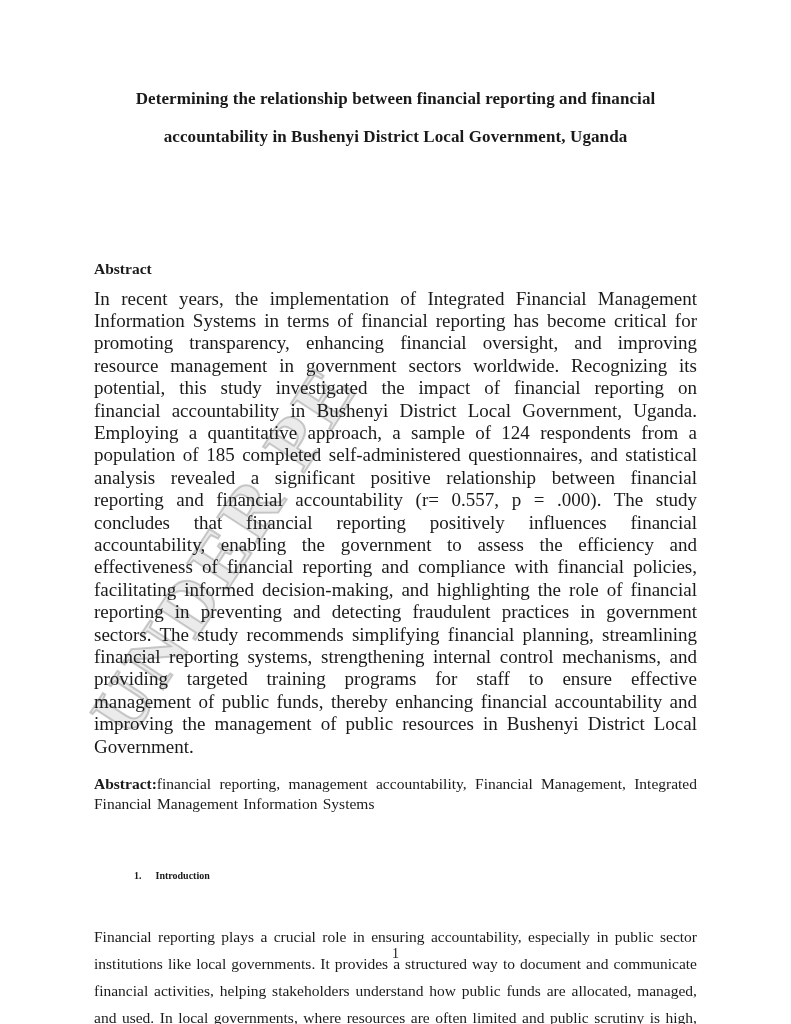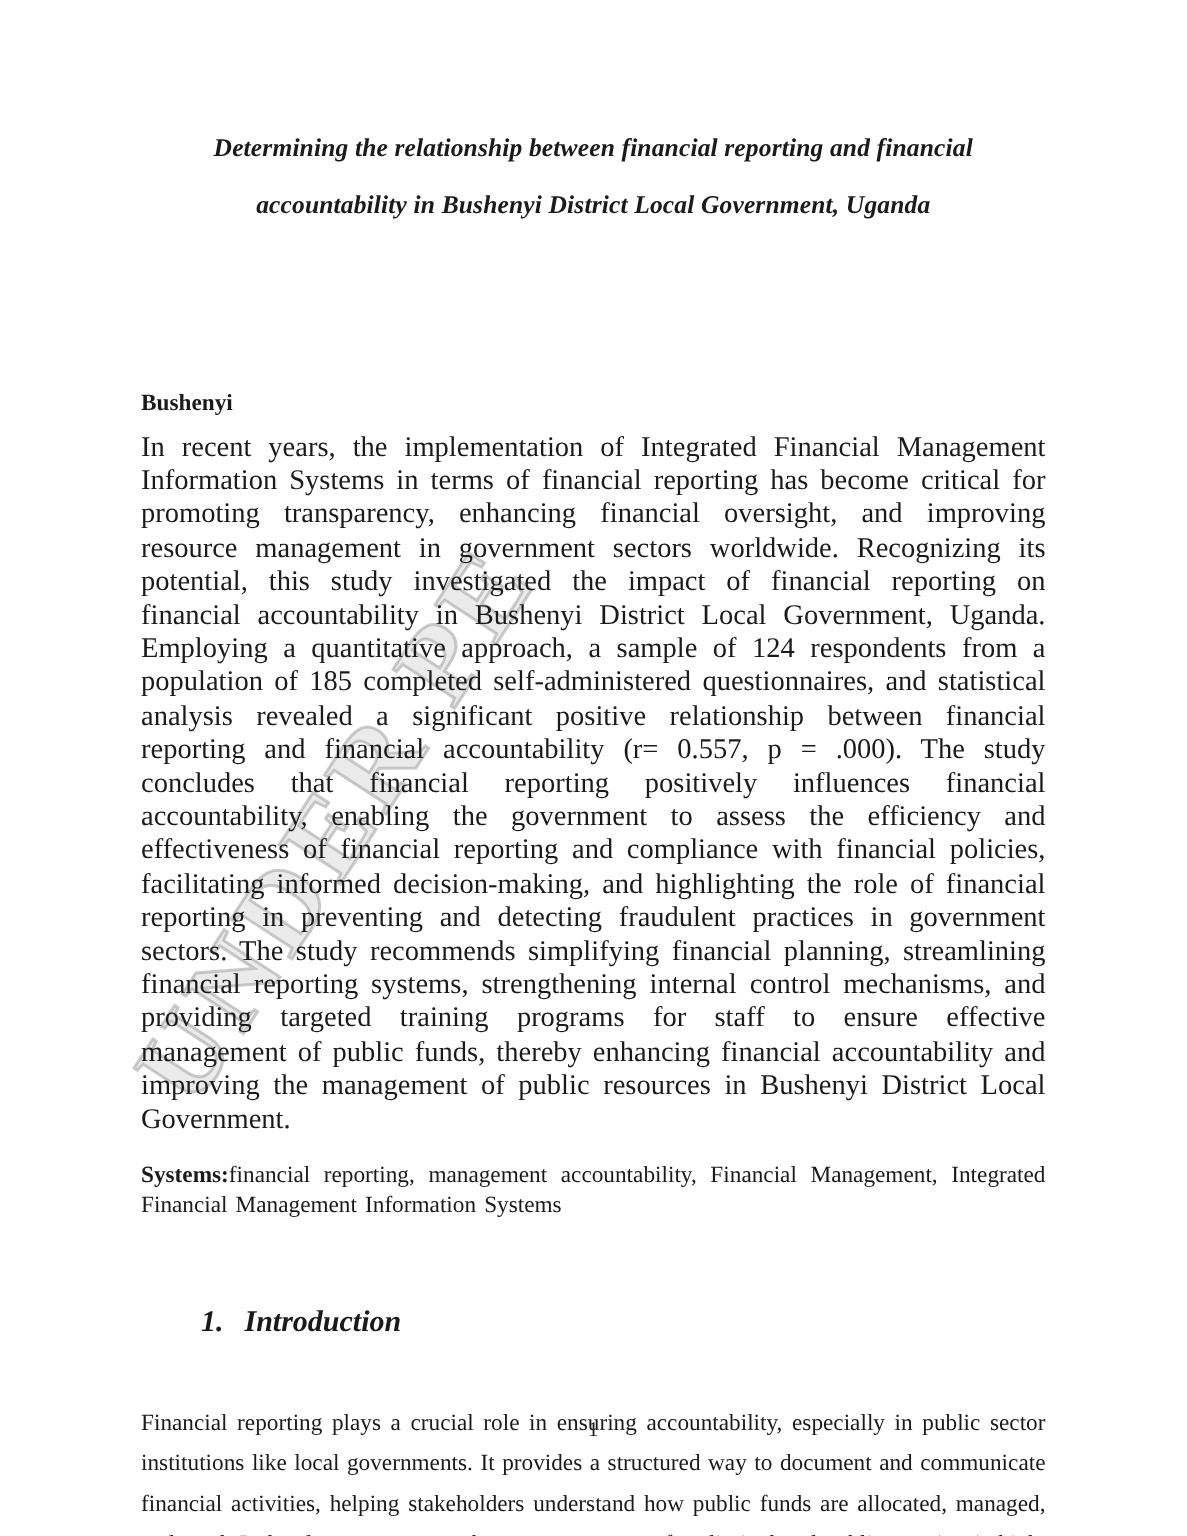--- a/index.html
+++ b/index.html
@@ -23,21 +23,20 @@
     position: relative;
     z-index: 2;
   }
   .doc-title {
     font-size: 17px;
     font-weight: bold;
     text-align: center;
     line-height: 2.25;
     margin: 0 0 0 0;
     letter-spacing: 0.1px;
-    font-style: italic;
   }
   .abstract-heading {
     font-size: 15.5px;
     font-weight: bold;
     margin: 103px 0 10px 0;
   }
   .abstract-body {
     font-size: 19px;
     line-height: 1.18;
     text-align: justify;
@@ -48,24 +47,23 @@
     font-size: 15.5px;
     line-height: 1.3;
     text-align: justify;
     margin: 16px 0 0 0;
     word-spacing: 1.5px;
   }
   .keywords .kw-label {
     font-weight: bold;
   }
   .section-heading {
-    font-size: 20px;
+    font-size: 10px;
     font-weight: bold;
     margin: 56px 0 0 40px;
-    font-style: italic;
   }
   .section-heading .sec-num {
     margin-right: 14px;
   }
   .intro-body {
     font-size: 15.5px;
     line-height: 1.73;
     text-align: justify;
     margin: 43px 0 0 0;
     word-spacing: 1px;
@@ -101,26 +99,26 @@
 <body>
 
 <div class="page">
 
   <div class="watermark">UNDER PE</div>
 
   <div class="content">
 
     <h1 class="doc-title">Determining the relationship between financial reporting and financial accountability in Bushenyi District Local Government, Uganda</h1>
 
-    <h2 class="abstract-heading">Bushenyi</h2>
+    <h2 class="abstract-heading">Abstract</h2>
 
     <p class="abstract-body">In recent years, the implementation of Integrated Financial Management Information Systems in terms of financial reporting has become critical for promoting transparency, enhancing financial oversight, and improving resource management in government sectors worldwide. Recognizing its potential, this study investigated the impact of financial reporting on financial accountability in Bushenyi District Local Government, Uganda. Employing a quantitative approach, a sample of 124 respondents from a population of 185 completed self-administered questionnaires, and statistical analysis revealed a significant positive relationship between financial reporting and financial accountability (r= 0.557, p = .000). The study concludes that financial reporting positively influences financial accountability, enabling the government to assess the efficiency and effectiveness of financial reporting and compliance with financial policies, facilitating informed decision-making, and highlighting the role of financial reporting in preventing and detecting fraudulent practices in government sectors. The study recommends simplifying financial planning, streamlining financial reporting systems, strengthening internal control mechanisms, and providing targeted training programs for staff to ensure effective management of public funds, thereby enhancing financial accountability and improving the management of public resources in Bushenyi District Local Government.</p>
 
     <p class="keywords">
-      <span class="kw-label">Systems:</span><span>financial reporting, management accountability, Financial Management, Integrated Financial Management Information Systems</span>
+      <span class="kw-label">Abstract:</span><span>financial reporting, management accountability, Financial Management, Integrated Financial Management Information Systems</span>
     </p>
 
     <h3 class="section-heading">
       <span class="sec-num">1.</span><span>Introduction</span>
     </h3>
 
     <p class="intro-body">Financial reporting plays a crucial role in ensuring accountability, especially in public sector institutions like local governments. It provides a structured way to document and communicate financial activities, helping stakeholders understand how public funds are allocated, managed, and used. In local governments, where resources are often limited and public scrutiny is high, transparent financial reporting builds trust between officials and the communities they serve. When done effectively, it strengthens accountability by demonstrating compliance with financial regulations and minimizing the risk of mismanagement (World Bank, 2018).</p>
 
   </div>
 

